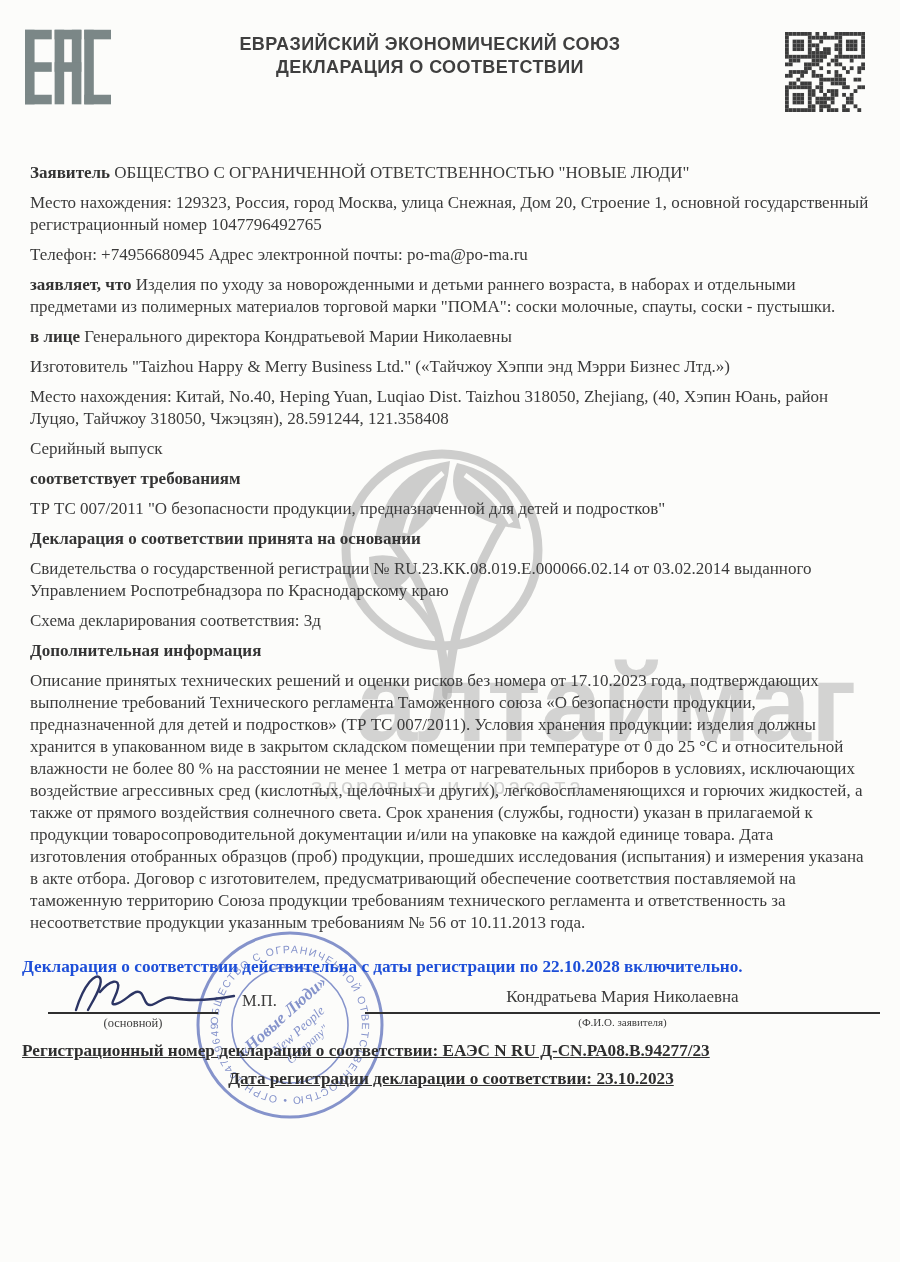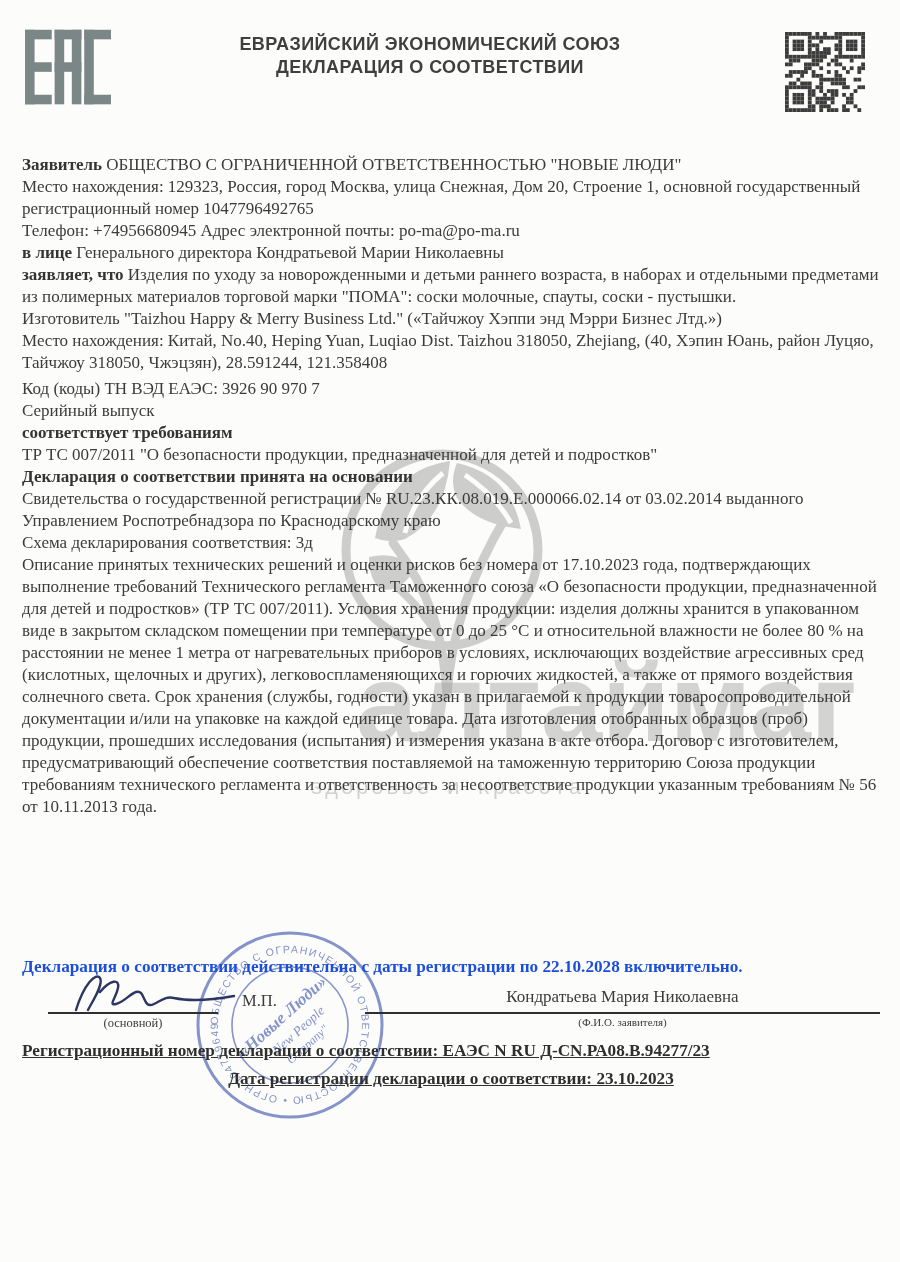--- a/index.html
+++ b/index.html
@@ -15,21 +15,21 @@
   
   .wm{position:absolute;z-index:1;pointer-events:none;}
   #wm-logo{left:335px;top:443px;opacity:.42;}
   #wm-brand{left:356px;top:648px;font-family:Liberation Sans, sans-serif;font-weight:bold;
             font-size:110px;color:rgba(155,155,155,.42);white-space:nowrap;line-height:1;}
   #wm-tagline{left:310px;top:776px;font-family:Liberation Mono, monospace;
               font-size:22px;color:rgba(163,163,163,.48);letter-spacing:2px;white-space:nowrap;}
   
   #body-text{position:absolute;left:22px;top:154px;width:858px;z-index:2;
              font-size:17px;line-height:22px;}
-  #body-text p{margin:0;}
+  #body-text p{margin:8px;}
   #body-text p.gap{margin-top:4px;}
   #body-text b{color:#343434;}
   
   #validity{position:absolute;left:22px;top:957px;width:858px;z-index:4;
             font-weight:bold;font-size:17.2px;color:#1d4ed8;}
   .sigline{position:absolute;height:2px;background:#2f2f2f;top:1012px;z-index:4;}
   #line-left{left:48px;width:170px;}
   #line-right{left:365px;width:515px;}
   #sign-caption{position:absolute;left:48px;top:1016px;width:170px;text-align:center;
                 font-size:12.5px;z-index:4;}
@@ -324,31 +324,31 @@
     <path d="M70,90 Q78,55 108,30" fill="none" stroke="#fcfcfa" stroke-width="5"></path>
     <path d="M130,32 Q160,52 176,80" fill="none" stroke="#fcfcfa" stroke-width="5"></path>
   </svg>
   <div id="wm-brand" class="wm">алтаймаг</div>
   <div id="wm-tagline" class="wm">здоровье и красота</div>
 
   <div id="body-text">
       <p><b>Заявитель</b> ОБЩЕСТВО С ОГРАНИЧЕННОЙ ОТВЕТСТВЕННОСТЬЮ "НОВЫЕ ЛЮДИ"</p>
       <p>Место нахождения: 129323, Россия, город Москва, улица Снежная, Дом 20, Строение 1, основной государственный регистрационный номер 1047796492765</p>
       <p>Телефон: +74956680945 Адрес электронной почты: po-ma@po-ma.ru</p>
+      <p><b>заявляет, что</b> Изделия по уходу за новорожденными и детьми раннего возраста, в наборах и отдельными предметами из полимерных материалов торговой марки "ПОМА": соски молочные, спауты, соски - пустышки.</p>
       <p><b>в лице</b> Генерального директора Кондратьевой Марии Николаевны</p>
-      <p><b>заявляет, что</b> Изделия по уходу за новорожденными и детьми раннего возраста, в наборах и отдельными предметами из полимерных материалов торговой марки "ПОМА": соски молочные, спауты, соски - пустышки.</p>
       <p>Изготовитель "Taizhou Happy &amp; Merry Business Ltd." («Тайчжоу Хэппи энд Мэрри Бизнес Лтд.»)</p>
       <p>Место нахождения: Китай, No.40, Heping Yuan, Luqiao Dist. Taizhou 318050, Zhejiang, (40, Хэпин Юань, район Луцяо, Тайчжоу 318050, Чжэцзян), 28.591244, 121.358408</p>
-      <p class="gap">Код (коды) ТН ВЭД ЕАЭС: 3926 90 970 7</p>
       <p>Серийный выпуск</p>
       <p><b>соответствует требованиям</b></p>
       <p>ТР ТС 007/2011 "О безопасности продукции, предназначенной для детей и подростков"</p>
       <p><b>Декларация о соответствии принята на основании</b></p>
       <p>Свидетельства о государственной регистрации № RU.23.КК.08.019.Е.000066.02.14 от 03.02.2014 выданного Управлением Роспотребнадзора по Краснодарскому краю</p>
       <p>Схема декларирования соответствия: 3д</p>
+      <p class="gap"><b>Дополнительная информация</b></p>
       <p>Описание принятых технических решений и оценки рисков без номера от 17.10.2023 года, подтверждающих выполнение требований Технического регламента Таможенного союза «О безопасности продукции, предназначенной для детей и подростков» (ТР ТС 007/2011). Условия хранения продукции: изделия должны хранится в упакованном виде в закрытом складском помещении при температуре от 0 до 25 °С и относительной влажности не более 80 % на расстоянии не менее 1 метра от нагревательных приборов в условиях, исключающих воздействие агрессивных сред (кислотных, щелочных и других), легковоспламеняющихся и горючих жидкостей, а также от прямого воздействия солнечного света. Срок хранения (службы, годности) указан в прилагаемой к продукции товаросопроводительной документации и/или на упаковке на каждой единице товара. Дата изготовления отобранных образцов (проб) продукции, прошедших исследования (испытания) и измерения указана в акте отбора. Договор с изготовителем, предусматривающий обеспечение соответствия поставляемой на таможенную территорию Союза продукции требованиям технического регламента и ответственность за несоответствие продукции указанным требованиям № 56 от 10.11.2013 года.</p>
     </div>
 
   <div id="validity">Декларация о соответствии действительна с даты регистрации по 22.10.2028 включительно.</div>
 
   <svg id="signature-ink" width="180" height="52" viewBox="0 0 180 52" aria-hidden="true">
     <path d="M14,44 C22,18 34,6 38,12 C42,18 30,36 26,44 M38,26 C48,14 58,12 56,22 C54,32 46,40 54,38 C62,36 68,28 74,26 C84,23 80,44 92,38 C100,34 104,30 112,32 C130,36 150,34 172,30" fill="none" stroke="#2c3564" stroke-width="2.4" stroke-linecap="round"></path>
   </svg>
   <div id="line-left" class="sigline"></div>
   <div id="sign-caption">(основной)</div>

